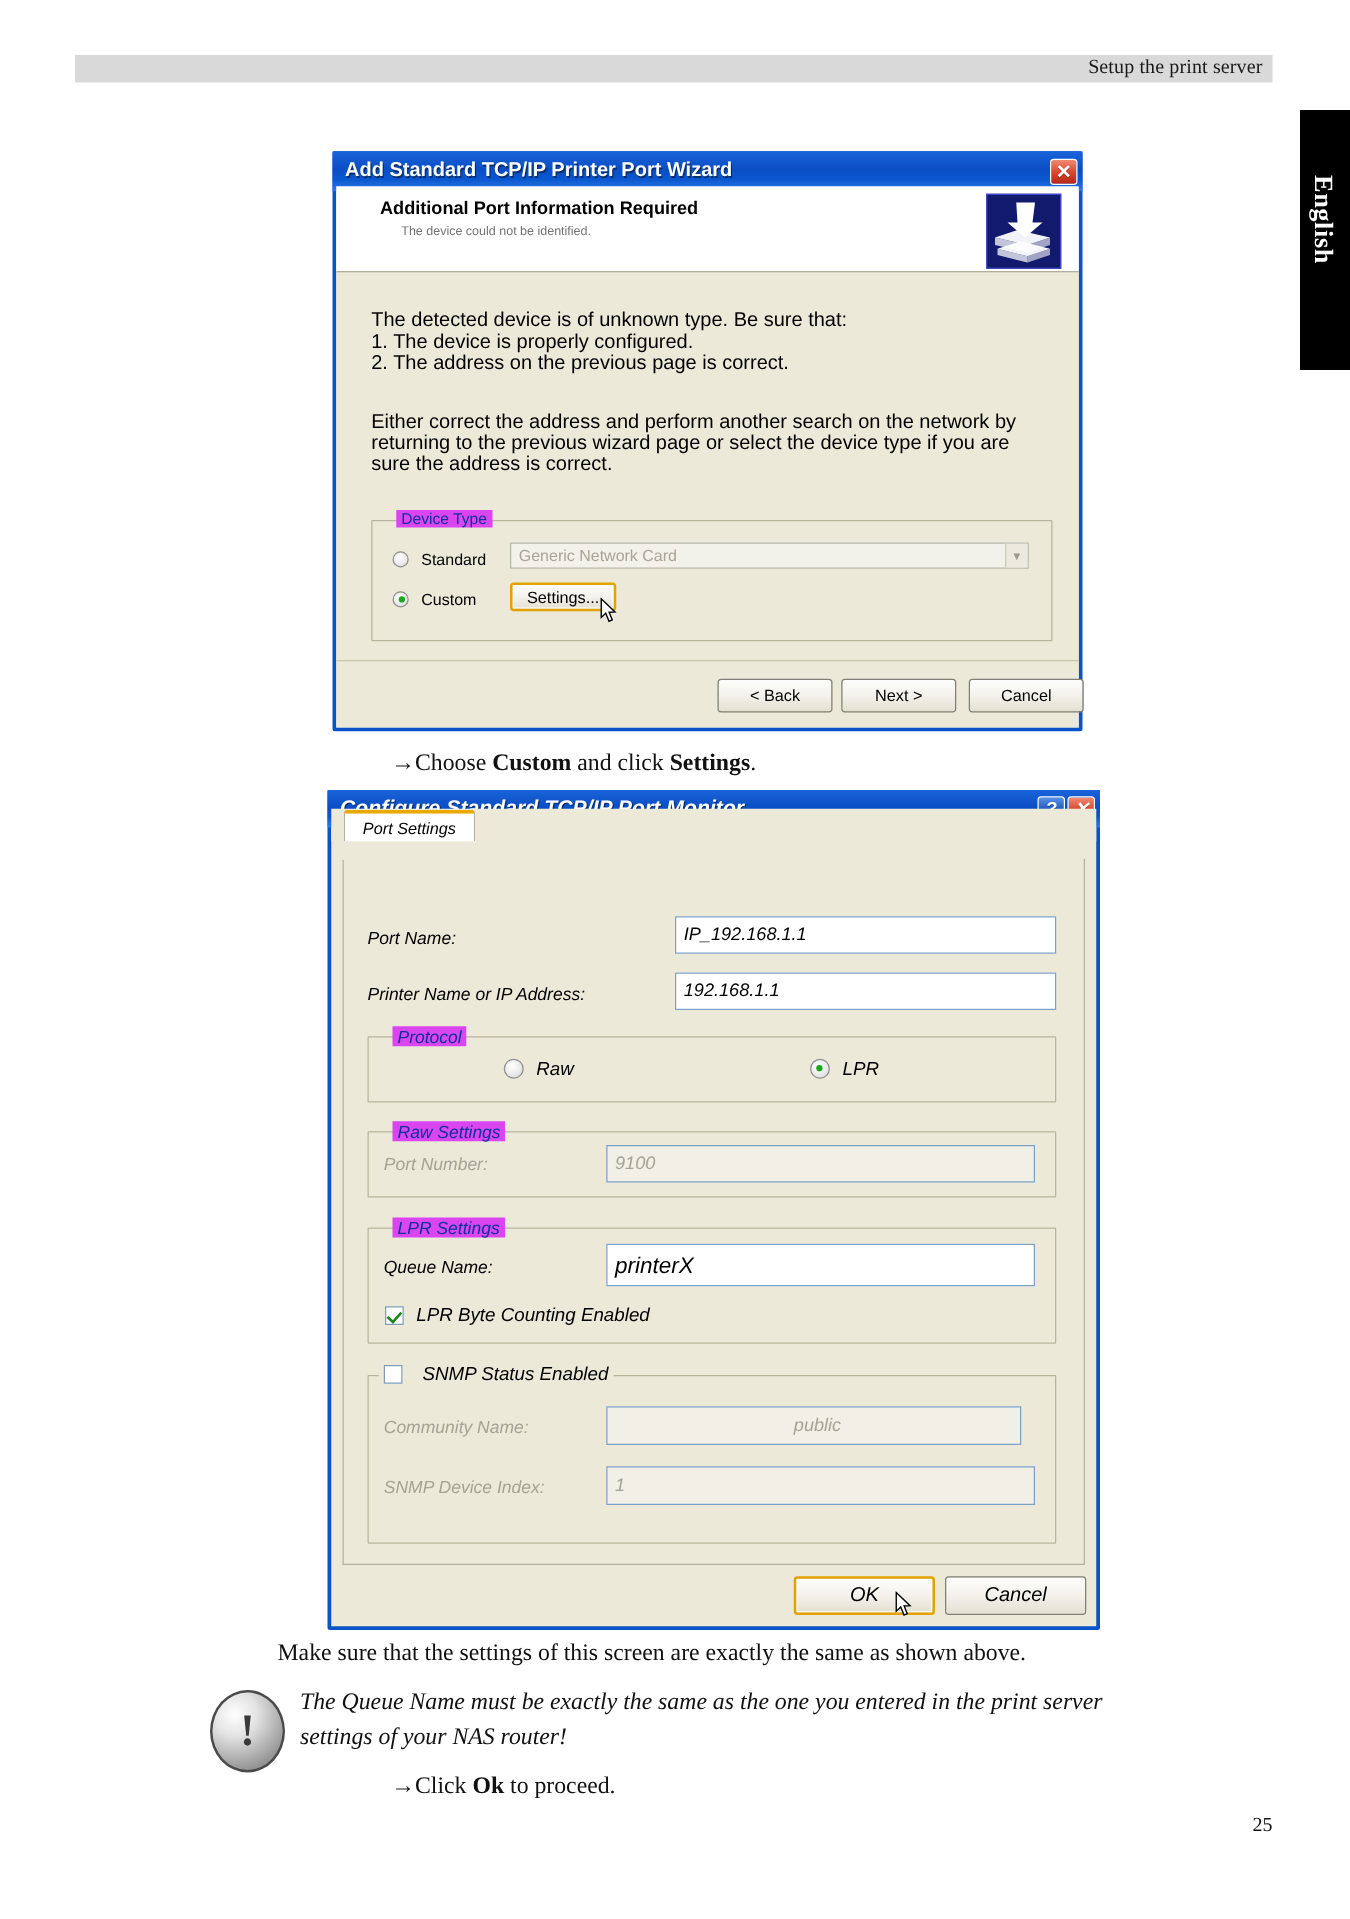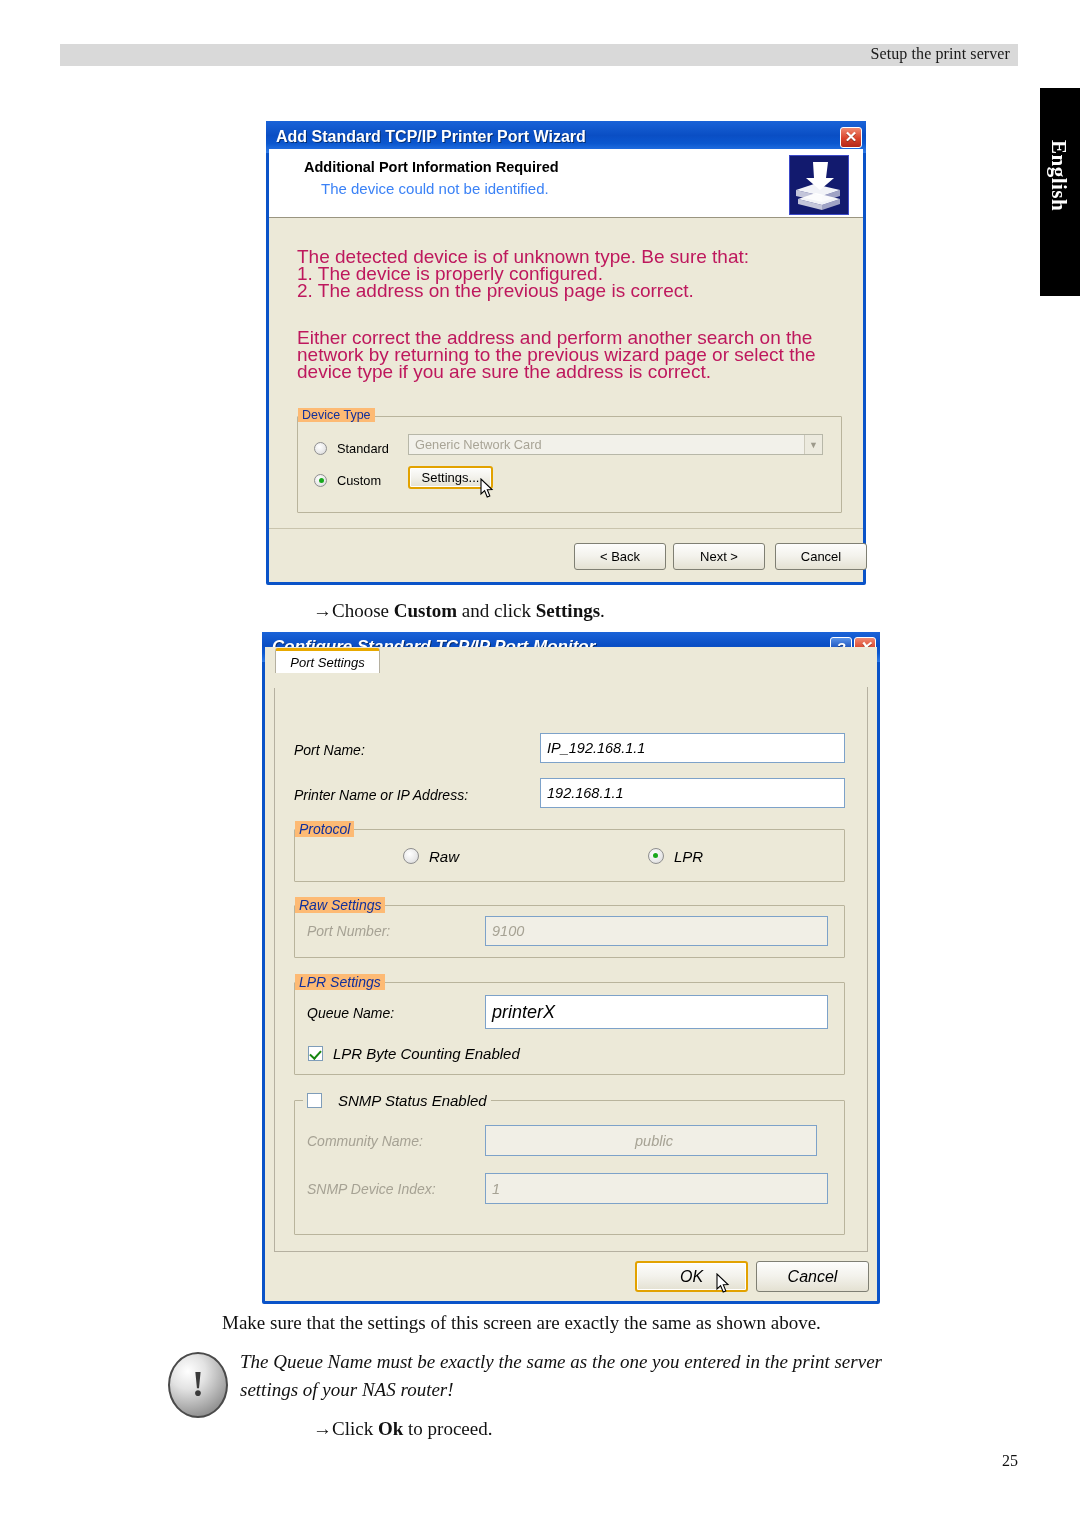--- a/index.html
+++ b/index.html
@@ -66,38 +66,38 @@
   #dlg1 .hdr-band{
     position:absolute;left:3px;top:28px;right:3px;height:68px;background:#ffffff;
     border-bottom:1px solid #9a9580;
   }
   #dlg1 .hdr-title{
     position:absolute;left:35px;top:10px;
     font-family:"Liberation Sans", sans-serif;font-weight:bold;font-size:14.5px;color:#000;
   }
   #dlg1 .hdr-sub{
     position:absolute;left:52px;top:31px;
-    font-family:"Liberation Sans", sans-serif;font-size:15px;color:#3b82f6;
+    font-family:"Liberation Sans", sans-serif;font-size:10px;color:#737373;
   }
   .printer-icon{
     position:absolute;right:14px;top:6px;width:58px;height:58px;
     background:#121a6e;border:1px solid #3c49c8;
   }
   #dlg1 .body{
     position:absolute;left:3px;top:97px;right:3px;bottom:3px;background:#ece9d8;
   }
   #dlg1 .para{
-    position:absolute;font-family:"Liberation Sans", sans-serif;font-size:19px;
-    color:#be185d;line-height:17px;white-space:pre-line;
+    position:absolute;font-family:"Liberation Sans", sans-serif;font-size:16px;
+    color:#000000;line-height:17px;white-space:pre-line;
   }
   .groupbox{
     position:absolute;border:1px solid #b9b49c;border-radius:1px;box-sizing:border-box;
   }
   .groupbox > .gb-legend{
-    position:absolute;top:-9px;left:0;background:#fdba74;padding:0 4px;
+    position:absolute;top:-9px;left:19px;background:#d946ef;padding:0 4px;
     font-family:"Liberation Sans", sans-serif;font-size:12.5px;color:#10309c;
   }
   .radio{
     width:13px;height:13px;border-radius:50%;box-sizing:border-box;
     border:1px solid #8f8f8f;
     background:radial-gradient(circle at 40% 35%,#ffffff 0%,#e8e8e8 60%,#cfcfcf 100%);
     display:inline-block;position:relative;vertical-align:middle;
   }
   .radio.on::after{
     content:"";position:absolute;left:3.5px;top:3.5px;width:5px;height:5px;

